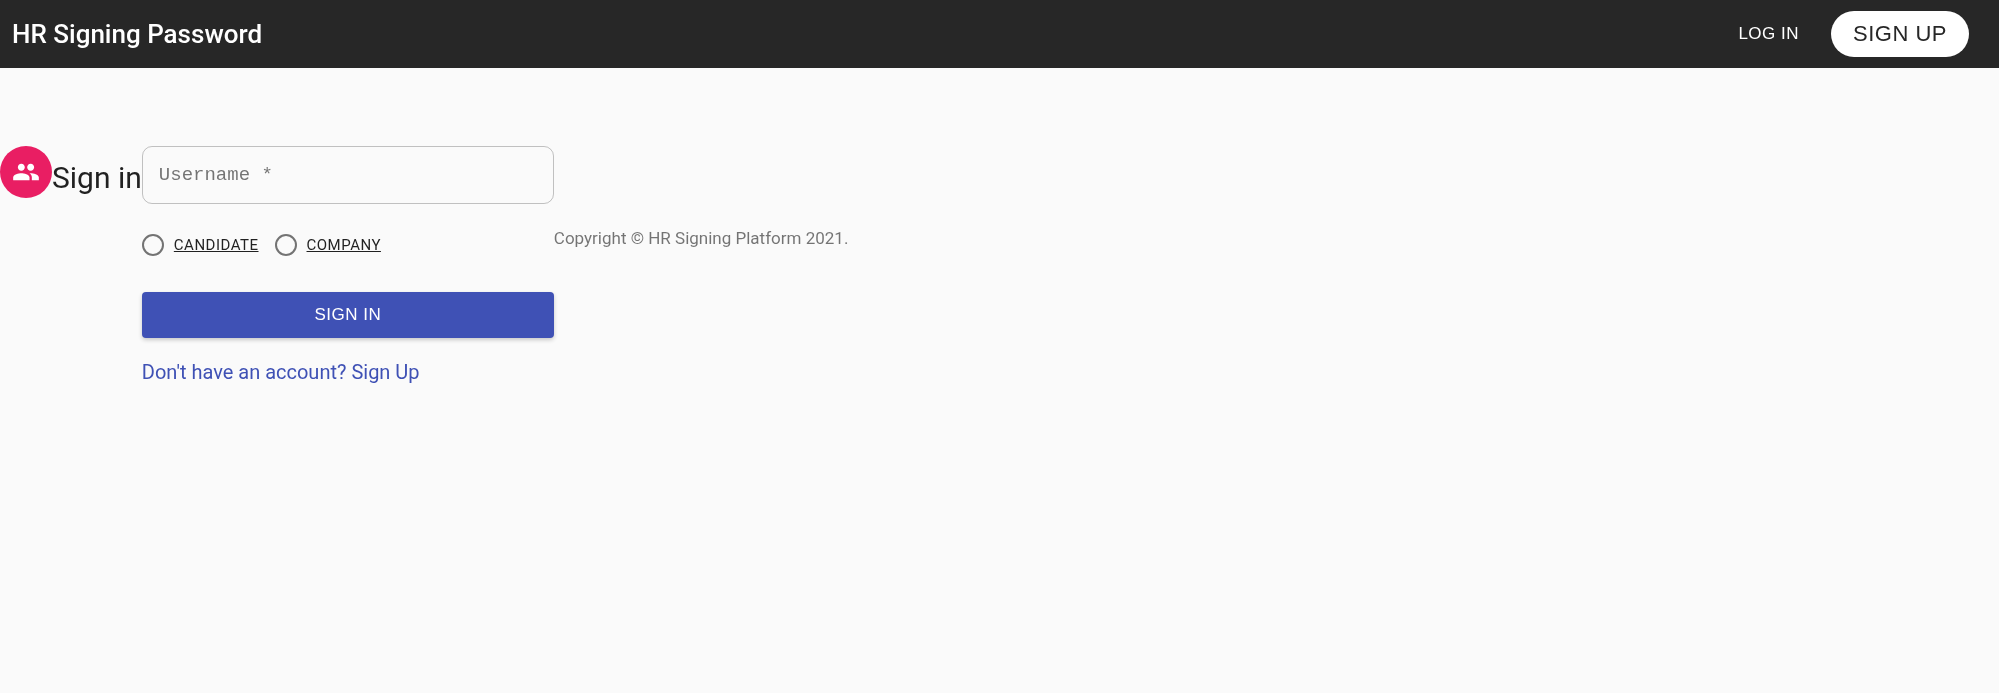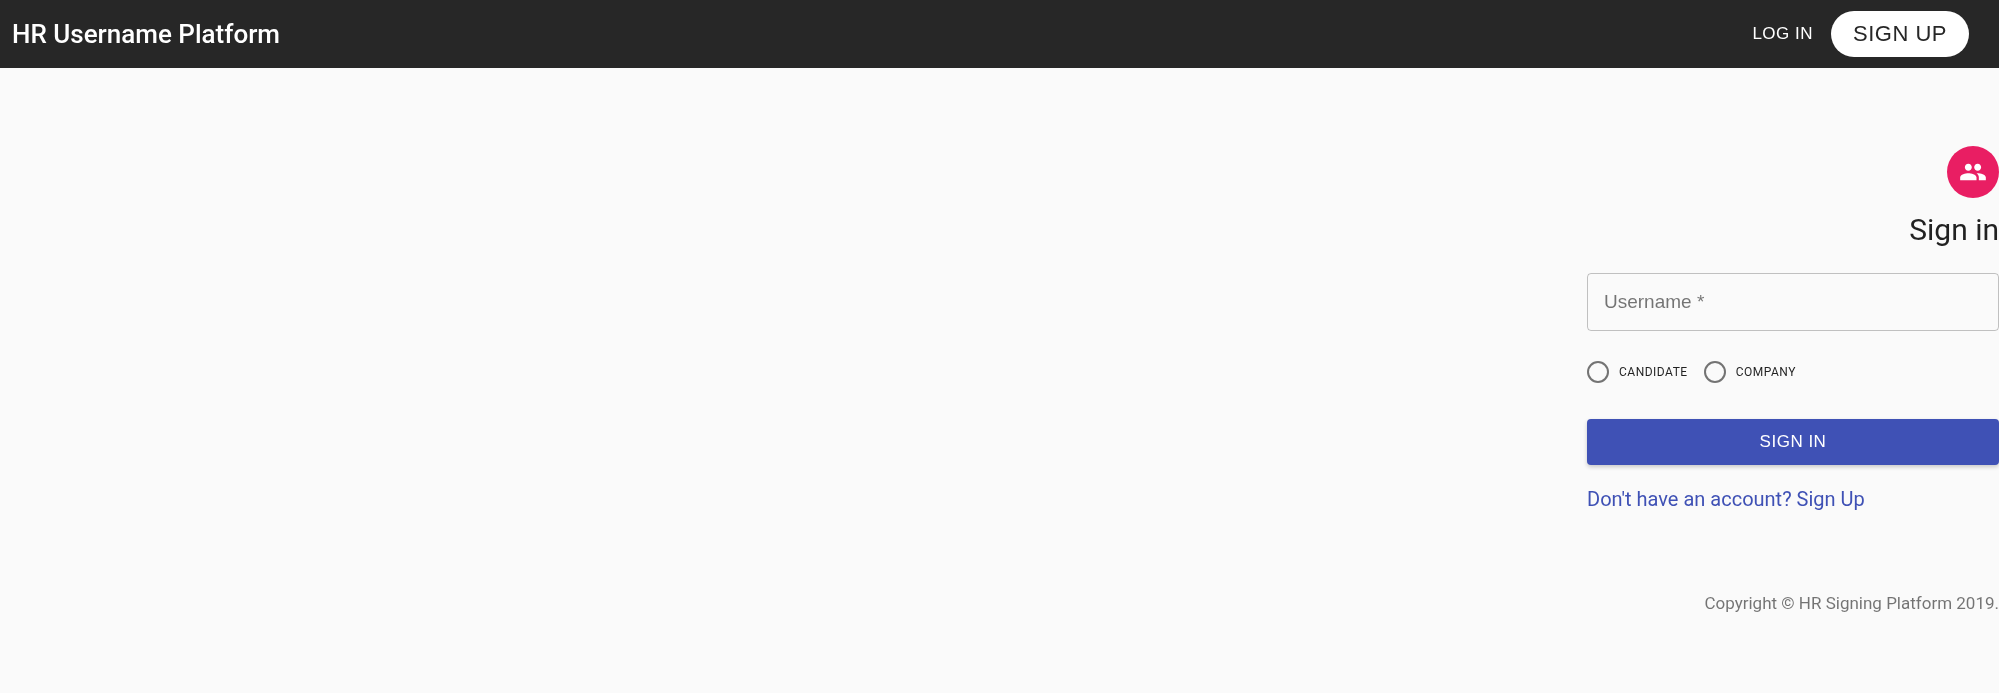--- a/index.html
+++ b/index.html
@@ -21,21 +21,21 @@
       padding: 0 30px 0 12px;
     }
     .header-title {
       color: #ffffff;
       font-size: 26px;
       font-weight: 500;
     }
     .header-actions {
       display: flex;
       align-items: center;
-      gap: 18px;
+      gap: 32px;
     }
     .login-btn {
       color: #ffffff;
       font-size: 17px;
       font-weight: 500;
       letter-spacing: 0.5px;
       background: none;
       border: none;
       cursor: pointer;
     }
@@ -45,22 +45,22 @@
       font-size: 22px;
       font-weight: 500;
       letter-spacing: 0.5px;
       border: none;
       border-radius: 24px;
       padding: 10px 22px;
       cursor: pointer;
     }
     .main-container {
       display: flex;
-      flex-direction: column;
-      align-items: flex-end;
+      flex-direction: row;
+      align-items: flex-start;
       padding-top: 78px;
     }
     .avatar-circle {
       width: 52px;
       height: 52px;
       border-radius: 50%;
       background-color: #e91e63;
       display: flex;
       align-items: center;
       justify-content: center;
@@ -78,26 +78,27 @@
       flex-direction: column;
     }
     .input-wrapper {
       position: relative;
       margin-bottom: 26px;
     }
     .text-input {
       width: 100%;
       height: 58px;
       border: 1px solid rgba(0,0,0,0.23);
-      border-radius: 4px;
+      border-radius: 10px;
       padding: 14px 16px;
       font-size: 19px;
       color: rgba(0,0,0,0.87);
       background: transparent;
       outline: none;
+      font-family: Liberation Mono, monospace;
     }
     .text-input::placeholder {
       color: rgba(0,0,0,0.54);
     }
     .radio-group {
       display: flex;
       gap: 16px;
       margin-top: 4px;
       margin-bottom: 36px;
     }
@@ -108,23 +109,24 @@
       cursor: pointer;
     }
     .radio-circle {
       width: 22px;
       height: 22px;
       border: 2px solid rgba(0,0,0,0.54);
       border-radius: 50%;
       display: inline-block;
     }
     .radio-label {
-      font-size: 12px;
+      font-size: 15px;
       color: rgba(0,0,0,0.87);
       letter-spacing: 0.5px;
+      text-decoration: underline;
     }
     .submit-btn {
       width: 100%;
       height: 46px;
       background-color: #3f51b5;
       color: #ffffff;
       border: none;
       border-radius: 4px;
       font-size: 17px;
       font-weight: 500;
@@ -143,21 +145,21 @@
       text-align: center;
       color: rgba(0,0,0,0.54);
       font-size: 17px;
       margin-top: 82px;
     }
   </style>
 </head>
 <body>
 
 <header class="header">
-  <div class="header-title">HR Username Platform</div>
+  <div class="header-title">HR Signing Password</div>
   <div class="header-actions">
     <button class="login-btn">LOG IN</button>
     <button class="signup-btn">SIGN UP</button>
   </div>
 </header>
 
 <main class="main-container">
   <div class="avatar-circle">
     <svg width="28" height="28" viewBox="0 0 24 24" fill="#ffffff">
       <path d="M16 11c1.66 0 2.99-1.34 2.99-3S17.66 5 16 5c-1.66 0-3 1.34-3 3s1.34 3 3 3zm-8 0c1.66 0 2.99-1.34 2.99-3S9.66 5 8 5C6.34 5 5 6.34 5 8s1.34 3 3 3zm0 2c-2.33 0-7 1.17-7 3.5V19h14v-2.5c0-2.33-4.67-3.5-7-3.5zm8 0c-.29 0-.62.02-.97.05 1.16.84 1.97 1.97 1.97 3.45V19h6v-2.5c0-2.33-4.67-3.5-7-3.5z"></path>
@@ -179,14 +181,14 @@
         <span class="radio-circle"></span>
         <span class="radio-label">COMPANY</span>
       </label>
     </div>
 
     <button type="button" class="submit-btn">SIGN IN</button>
 
     <a class="signup-link">Don't have an account? Sign Up</a>
   </form>
 
-  <div class="footer">Copyright © HR Signing Platform 2019.</div>
+  <div class="footer">Copyright © HR Signing Platform 2021.</div>
 </main>
 
 </body></html>

